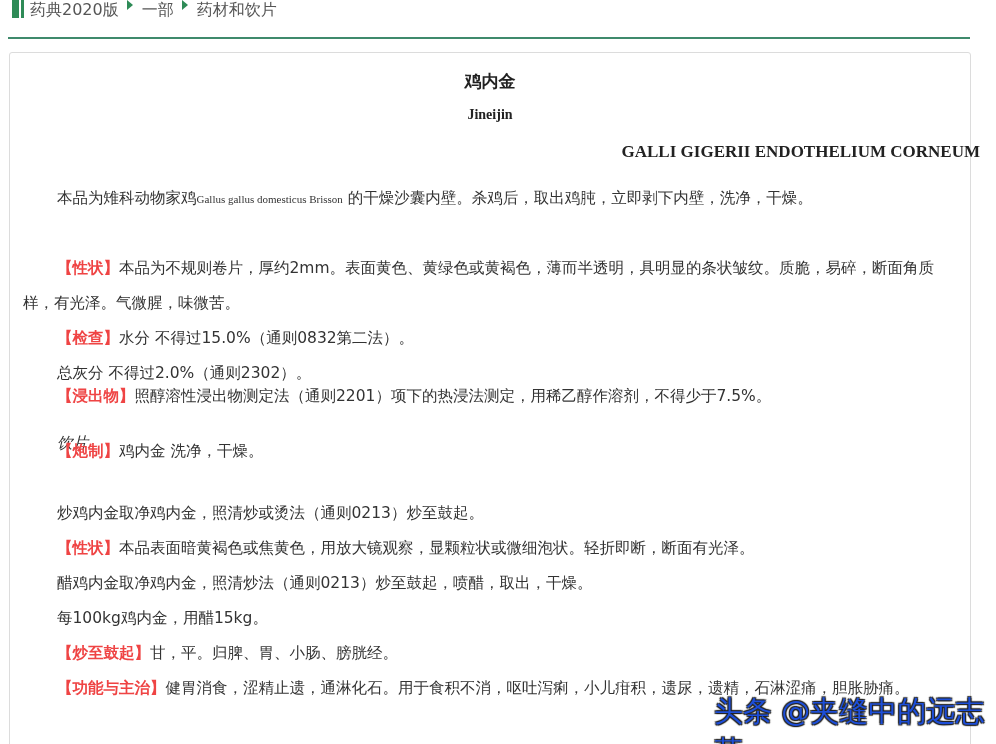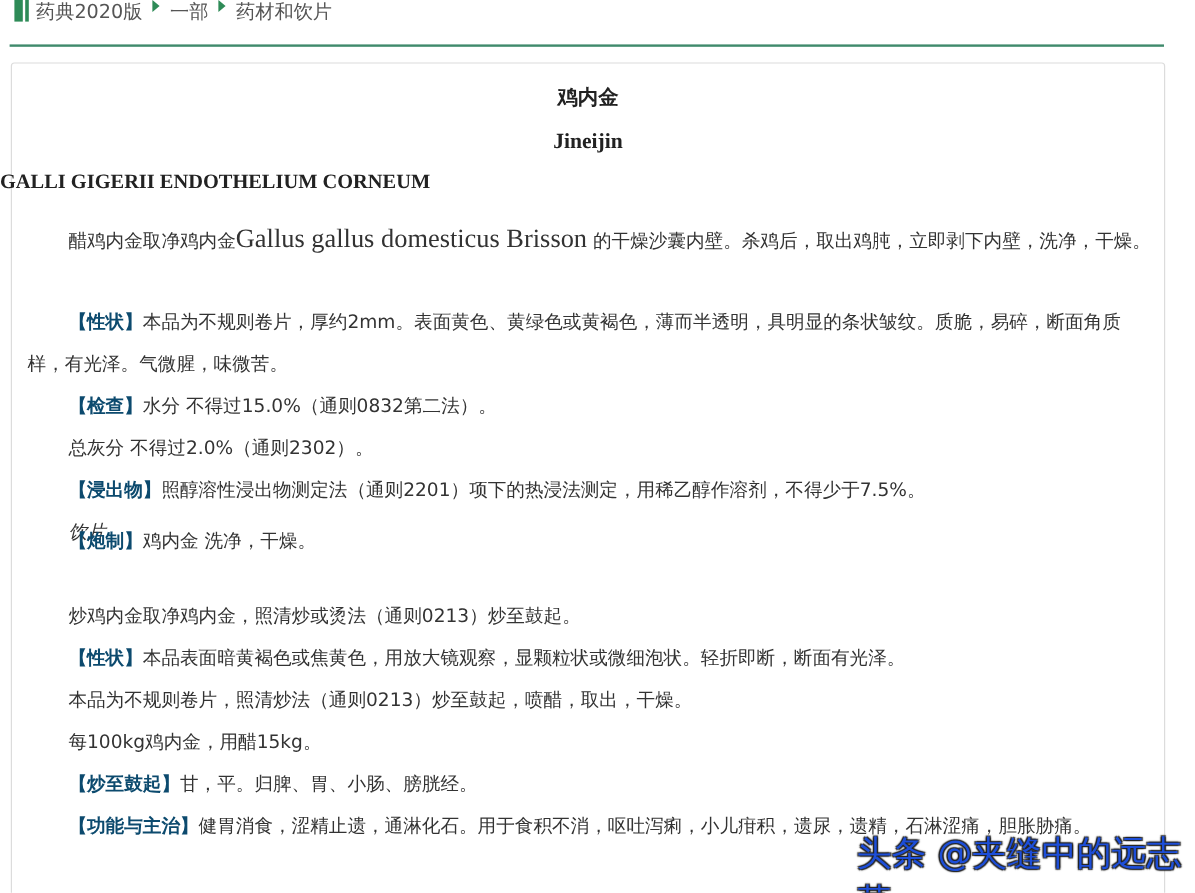--- a/index.html
+++ b/index.html
@@ -24,31 +24,31 @@
     border-top: 5px solid transparent; border-bottom: 5px solid transparent;
     border-left: 6px solid #2e8b57;
   }
   .bc-item { font-family: "DejaVu Sans", sans-serif; font-size: 16px; color: #555; }
   .card {
     position: absolute; left: 9px; top: 52px; width: 960px; height: 720px;
     border: 1px solid #dcdcdc; border-radius: 3px;
     background: #fff;
   }
   .title-cn { position: absolute; top: 70px; left: 0; width: 980px; text-align: center; font-weight: bold; font-size: 17px; font-family: Liberation Mono, monospace; }
-  .title-py { position: absolute; top: 107px; left: 0; width: 980px; text-align: center; font-weight: bold; font-size: 18px; }
-  .title-la { position: absolute; top: 142px; left: 0; width: 980px; text-align: left; font-weight: bold; font-size: 17px; }
+  .title-py { position: absolute; top: 107px; left: 0; width: 980px; text-align: center; font-weight: bold; font-size: 14px; }
+  .title-la { position: absolute; top: 142px; left: 0; width: 980px; text-align: right; font-weight: bold; font-size: 17px; }
   .para {
     position: absolute; left: 23px; width: 940px;
     font-family: "DejaVu Sans", sans-serif;
     font-size: 15.5px; line-height: 35px; color: #333;
   }
-  .para .latin { font-family: "Liberation Serif", serif; font-size: 22px; }
+  .para .latin { font-family: "Liberation Serif", serif; font-size: 11px; }
   .indent { text-indent: 34px; }
   .sub { padding-left: 34px; }
-  .label { font-weight: bold; color: #0c4a6e; }
+  .label { font-weight: bold; color: #ef4444; }
   .watermark {
     position: absolute; left: 714px; top: 692px;
     font-family: "DejaVu Sans", sans-serif; font-size: 29px; color: #1d4ed8;
     text-shadow: 1px 1px 1px #222, -1px -1px 1px #222, 1px -1px 1px #222, -1px 1px 1px #222;
     letter-spacing: 0px;
   }
 </style>
 </head>
 <body>
 
@@ -64,57 +64,57 @@
   <span class="bc-item">药材和饮片</span>
 </div>
 
 <div class="card"></div>
 
 <div class="title-cn">鸡内金</div>
 <div class="title-py">Jineijin</div>
 <div class="title-la">GALLI GIGERII ENDOTHELIUM CORNEUM</div>
 
 <div class="para indent" style="top:181px;">
-  <span>醋鸡内金取净鸡内金</span><span class="latin">Gallus gallus domesticus Brisson</span><span> 的干燥沙囊内壁。杀鸡后，取出鸡肫，立即剥下内壁，洗净，干燥。</span>
+  <span>本品为雉科动物家鸡</span><span class="latin">Gallus gallus domesticus Brisson</span><span> 的干燥沙囊内壁。杀鸡后，取出鸡肫，立即剥下内壁，洗净，干燥。</span>
 </div>
 
 <div class="para indent" style="top:251px;">
   <span class="label">【性状】</span><span>本品为不规则卷片，厚约2mm。表面黄色、黄绿色或黄褐色，薄而半透明，具明显的条状皱纹。质脆，易碎，断面角质样，有光泽。气微腥，味微苦。</span>
 </div>
 
 <div class="para sub" style="top:321px;">
   <span class="label">【检查】</span><span>水分  不得过15.0%（通则0832第二法）。</span>
 </div>
 
 <div class="para sub" style="top:356px;">
   <span>总灰分  不得过2.0%（通则2302）。</span>
 </div>
 
-<div class="para sub" style="top:391px;">
+<div class="para sub" style="top:379px;">
   <span class="label">【浸出物】</span><span>照醇溶性浸出物测定法（通则2201）项下的热浸法测定，用稀乙醇作溶剂，不得少于7.5%。</span>
 </div>
 
 <div class="para sub" style="top:426px;font-style:italic;">
   <span>饮片</span>
 </div>
 
 <div class="para sub" style="top:434px;">
   <span class="label">【炮制】</span><span>鸡内金  洗净，干燥。</span>
 </div>
 
 <div class="para sub" style="top:496px;">
   <span>炒鸡内金取净鸡内金，照清炒或烫法（通则0213）炒至鼓起。</span>
 </div>
 
 <div class="para sub" style="top:531px;">
   <span class="label">【性状】</span><span>本品表面暗黄褐色或焦黄色，用放大镜观察，显颗粒状或微细泡状。轻折即断，断面有光泽。</span>
 </div>
 
 <div class="para sub" style="top:566px;">
-  <span>本品为不规则卷片，照清炒法（通则0213）炒至鼓起，喷醋，取出，干燥。</span>
+  <span>醋鸡内金取净鸡内金，照清炒法（通则0213）炒至鼓起，喷醋，取出，干燥。</span>
 </div>
 
 <div class="para sub" style="top:601px;">
   <span>每100kg鸡内金，用醋15kg。</span>
 </div>
 
 <div class="para indent" style="top:636px;">
   <span class="label">【炒至鼓起】</span><span>甘，平。归脾、胃、小肠、膀胱经。</span>
 </div>
 

